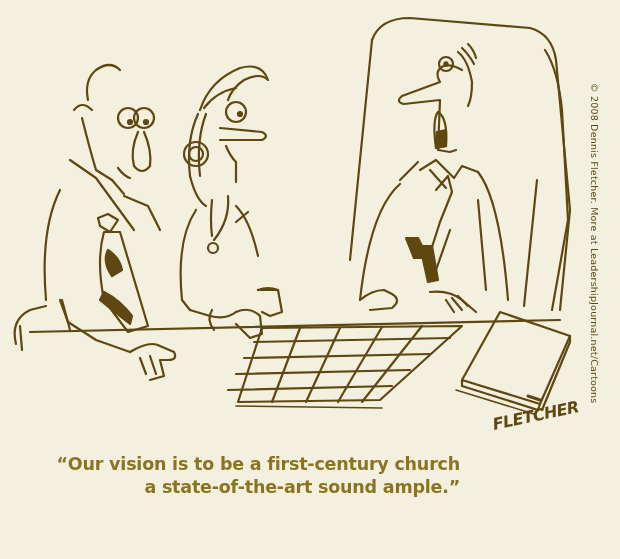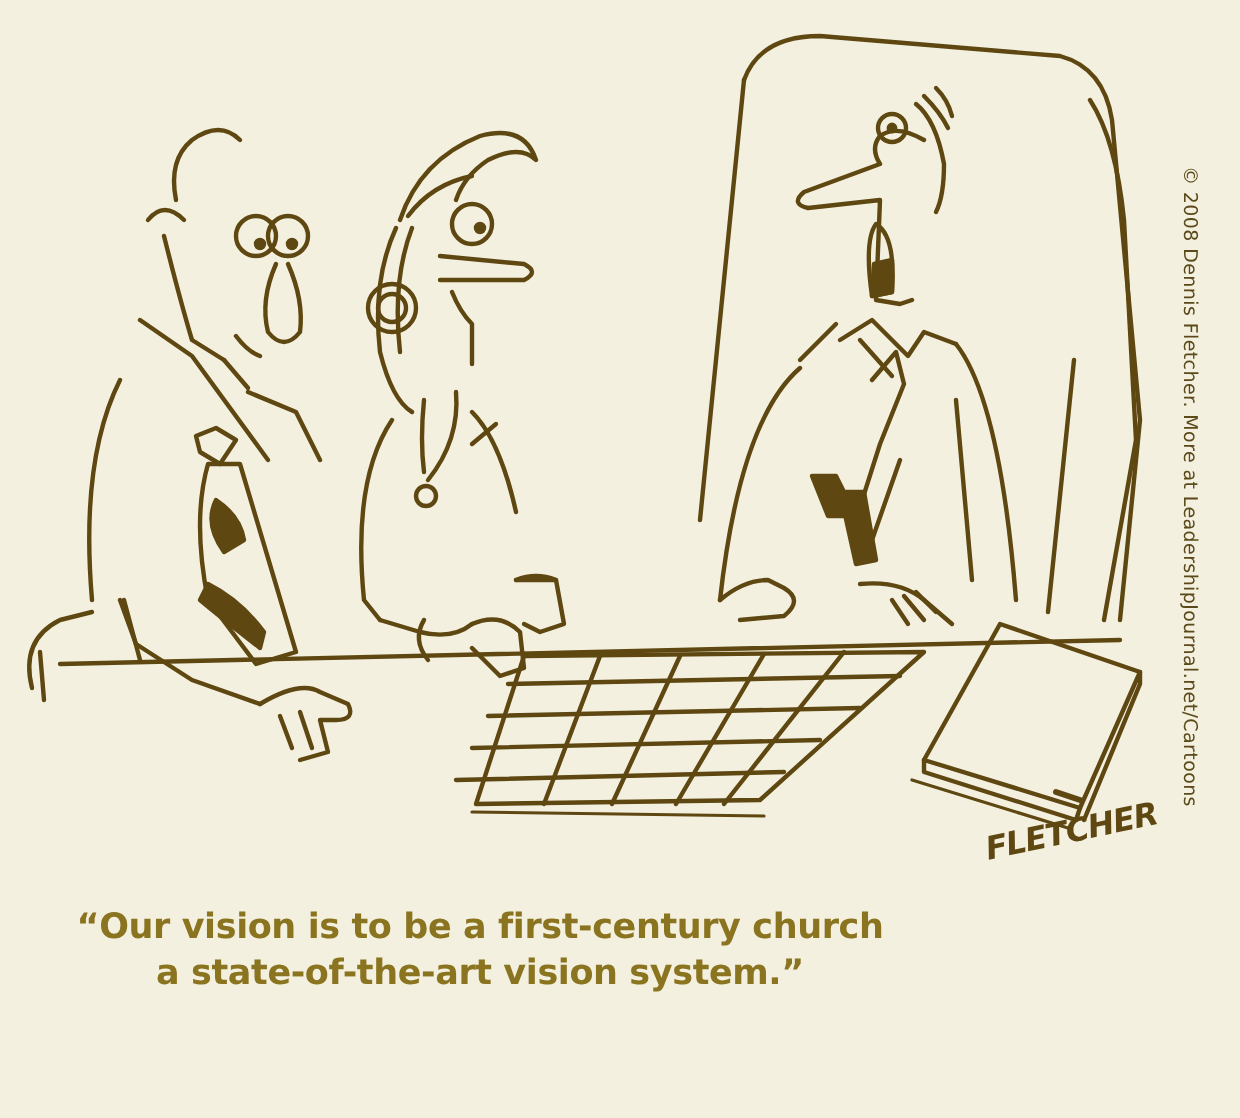--- a/index.html
+++ b/index.html
@@ -1,21 +1,21 @@
 <!DOCTYPE html>
 <html><head>
 <meta charset="utf-8">
 <style>
   html, body { margin: 0; padding: 0; }
   body { width: 620px; height: 559px; background: #f4f0e0; overflow: hidden; position: relative; font-family: "DejaVu Sans", sans-serif; }
   .stage { position: absolute; left: 0; top: 0; width: 620px; height: 559px; }
   .drawing { position: absolute; left: 0; top: 0; }
   .caption {
     position: absolute; left: 20px; width: 440px; top: 453px;
-    text-align: center; color: #8a7420; font-weight: bold;
+    text-align: right; color: #8a7420; font-weight: bold;
     font-family: "DejaVu Sans", sans-serif; font-size: 17.5px; line-height: 23px;
     letter-spacing: -0.2px;
   }
   .caption div { white-space: nowrap; }
   .copyright {
     position: absolute; left: 600px; top: 83px;
     transform-origin: 0 0; transform: rotate(90deg);
     font-family: "DejaVu Sans", sans-serif; font-size: 9.5px; color: #5a4a1a;
     white-space: nowrap; letter-spacing: 0.2px;
   }
@@ -150,20 +150,20 @@
       <path d="M212 310 Q206 320 214 330"></path>
       <path d="M236 312 Q250 306 260 316 L262 334 L250 338 L236 324"></path>
       <path d="M258 290 L278 290 L282 312 L270 316 L262 312"></path>
       <path d="M258 290 Q268 286 278 290"></path>
     </g>
 
   </svg>
 
   <div class="caption">
     <div>“Our vision is to be a first-century church</div>
-    <div>a state-of-the-art vision system.”</div>
+    <div>a state-of-the-art sound ample.”</div>
   </div>
 
   <div class="copyright">© 2008 Dennis Fletcher.  More at LeadershipJournal.net/Cartoons</div>
 
   <div class="signature">FLETCHER</div>
 
 </div>
 
 </body></html>

